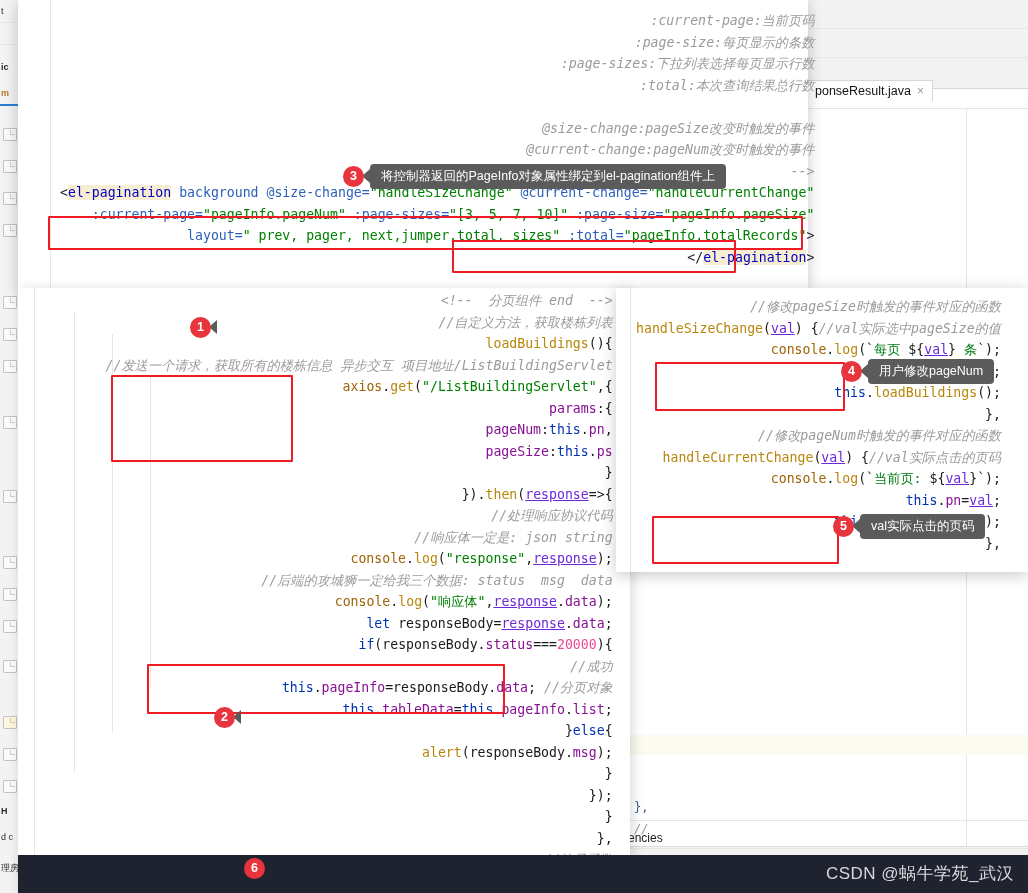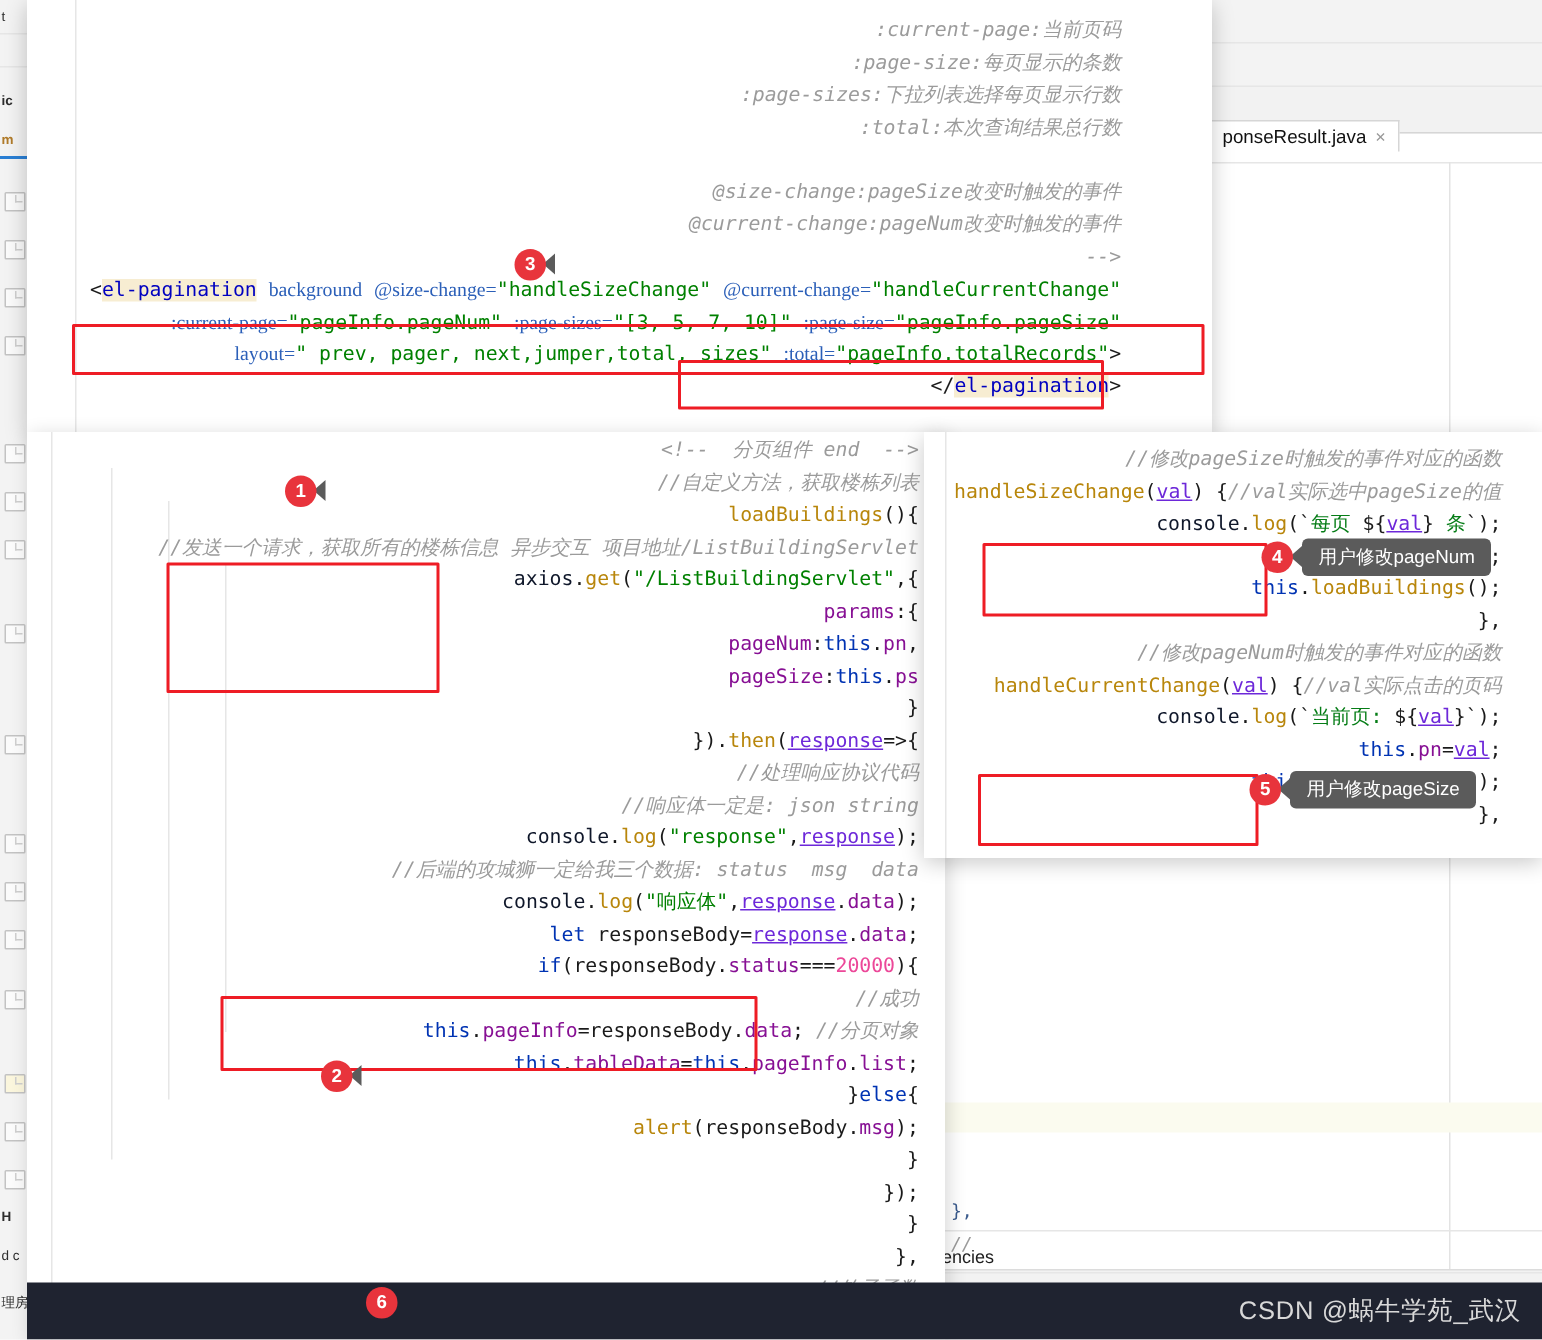--- a/index.html
+++ b/index.html
@@ -38,27 +38,27 @@
 
   .gutter-line{position:absolute;width:1px;background:#e6e6e6;top:0;bottom:0;}
 
   
   .code{position:absolute;font-family:"DejaVu Sans Mono",monospace;font-size:13.2px;line-height:21.5px;white-space:pre;}
   .ln{display:block;height:21.5px;white-space:pre;}
 
   
   .c-cmt{color:#9b9b9b;font-style:italic;}
   .c-tag{color:#0000c0;background:#f7edd2;}
-  .c-attr{color:#2b5fb8;font-family:Liberation Serif, serif;}
+  .c-attr{color:#2b5fb8;}
   .c-str{color:#008000;}
   .c-plain{color:#1a1a1a;}
   .c-kw{color:#0033b3;}
   .c-fn{color:#b8860b;}
   .c-num{color:#ec4899;}
-  .c-obj{color:#0f172a;}
+  .c-obj{color:#a16207;}
   .c-field{color:#871094;}
   .c-param{color:#6d28d9;text-decoration:underline;}
   .c-tpl{color:#067d17;}
 
   
   .redbox{position:absolute;border:2px solid #ee1c25;border-radius:1px;pointer-events:none;}
 
   
   .callout{position:absolute;display:flex;align-items:center;height:26px;}
   .callout .num{width:21px;height:21px;border-radius:50%;background:#e8343c;color:#fff;
@@ -165,30 +165,31 @@
         <div class="num">1</div>
         <div class="arrow"></div>
       </div>
       <div class="callout" style="left: 214px; top: 704px;">
         <div class="num">2</div>
         <div class="arrow"></div>
       </div>
       <div class="callout" style="left: 343px; top: 163px;">
         <div class="num">3</div>
         <div class="arrow"></div>
+        <div class="bubble">将控制器返回的PageInfo对象属性绑定到el-pagination组件上</div>
       </div>
       <div class="callout" style="left: 841px; top: 358px;">
         <div class="num">4</div>
         <div class="arrow"></div>
         <div class="bubble">用户修改pageNum</div>
       </div>
       <div class="callout" style="left: 833px; top: 513px;">
         <div class="num">5</div>
         <div class="arrow"></div>
-        <div class="bubble">用户修改pageSize</div>
+        <div class="bubble">val实际点击的页码</div>
       </div>
       <div class="callout" style="left: 244px; top: 855px;">
         <div class="num">6</div>
         <div class="arrow"></div>
         <div class="bubble">钩子函数也可以通过this.函数名调用methods中的方法</div>
       </div>
     </div>
 
   <div class="dark-strip"></div>
   <div class="watermark">CSDN @蜗牛学苑_武汉</div>

